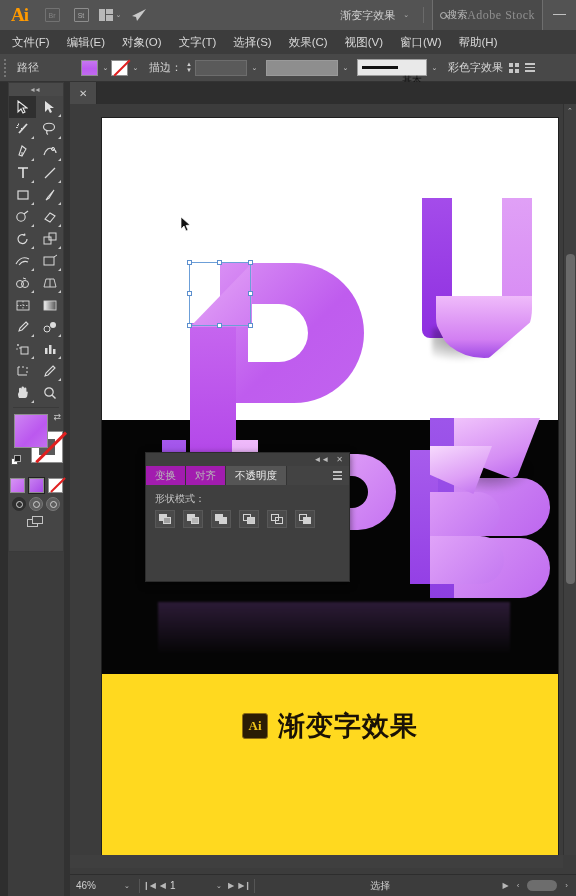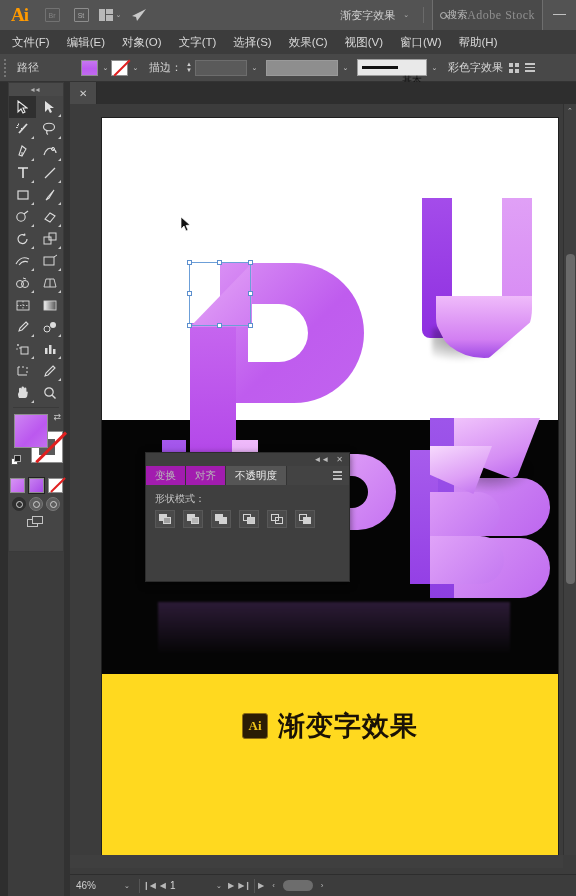--- a/index.html
+++ b/index.html
@@ -854,20 +854,21 @@
       <span>❙◀</span>
       <span>◀</span>
     </div>
     <div class="sb-page">1</div>
     <div class="sb-chev">⌄</div>
     <div class="sb-nav">
       <span>▶</span>
       <span>▶❙</span>
     </div>
     <div class="sb-sep"></div>
+    <div class="sb-status">选择</div>
     <div class="sb-right">
       <span>▶</span>
       <span>‹</span>
       <span class="sb-pill"></span>
       <span>›</span>
     </div>
   </div>
 
 </div>
 

